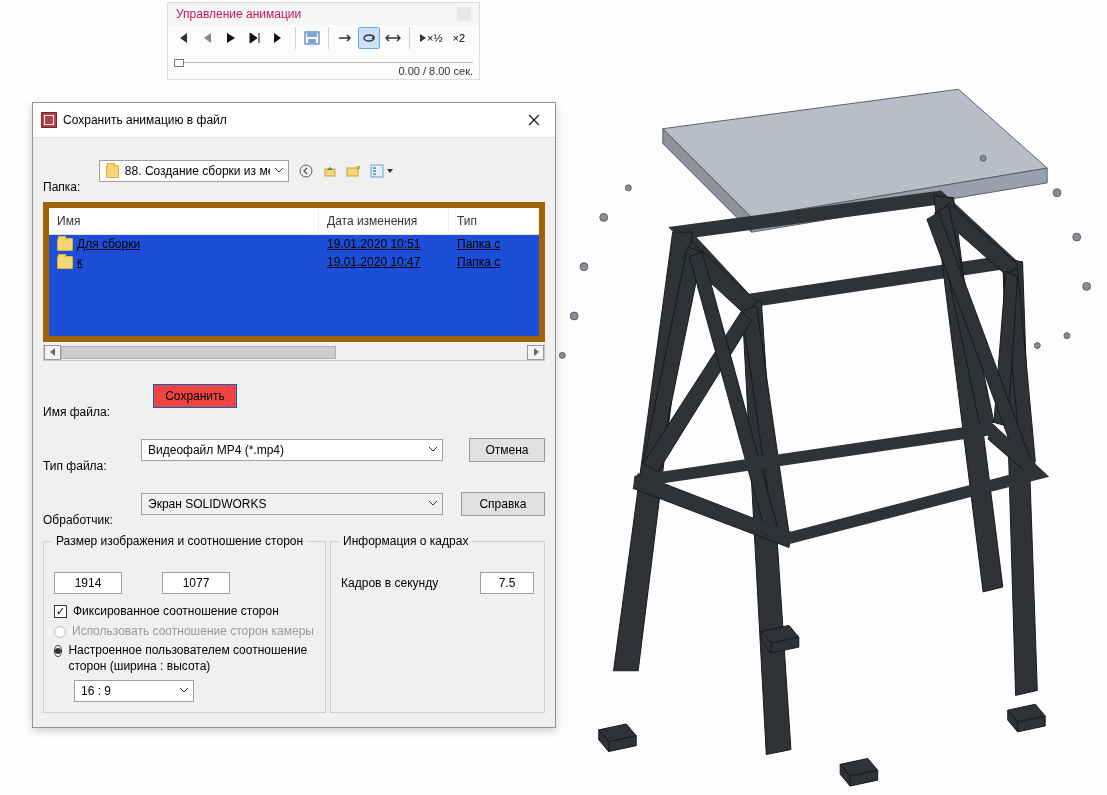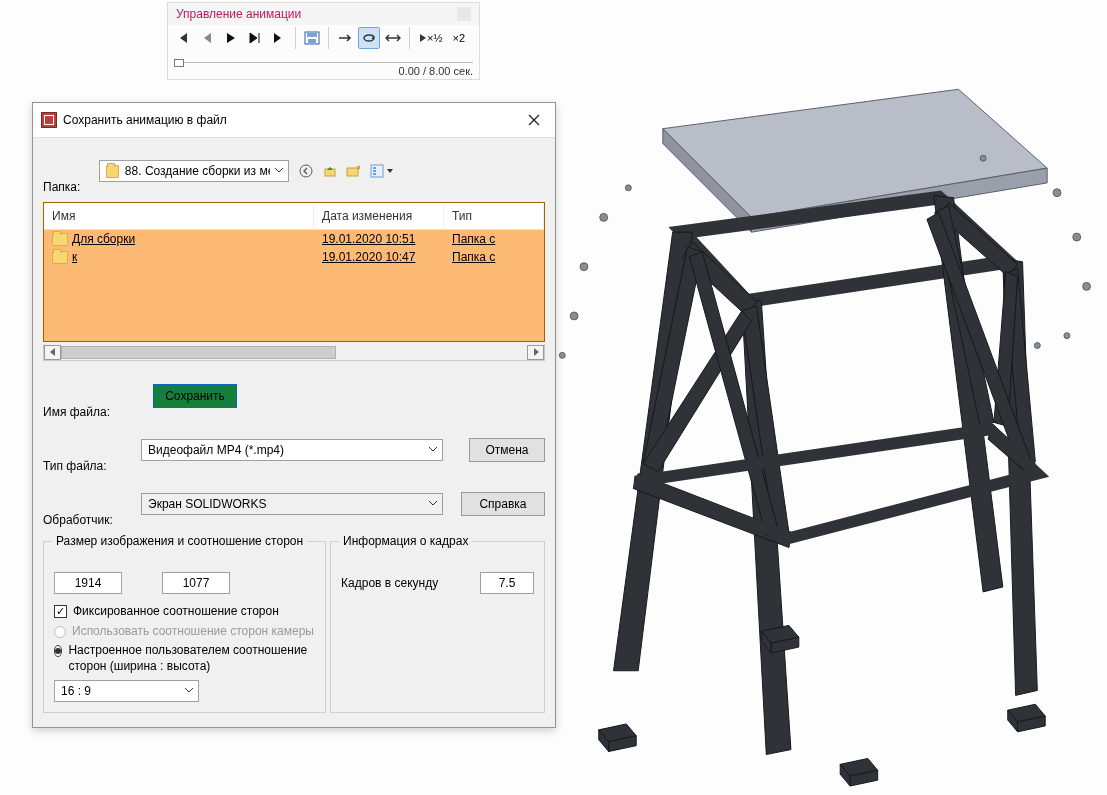--- a/index.html
+++ b/index.html
@@ -26,51 +26,51 @@
   .dlg-titlebar .title { flex: 1; }
   .dlg-close { width: 30px; height: 22px; display:flex; align-items:center; justify-content:center; cursor:pointer; }
   .dlg-body { padding: 10px 10px 14px; }
   .row { display: flex; align-items: center; gap: 6px; margin-bottom: 8px; }
   .label { width: 92px; text-align: left; margin-top: 32px; }
   .dropdown, .txt { background: #fff; border: 1px solid #a0a0a0; height: 22px; padding: 2px 18px 2px 6px; position: relative; display:flex; align-items:center;}
   .dropdown .chev, .chev-abs { position: absolute; right: 4px; top: 4px; width: 10px; height: 12px; display:flex; align-items:center; justify-content:center;}
   .folder-dd { width: 190px; }
   .navicons { display:flex; gap:2px; align-items:center;}
   .nav-ico { width:22px; height:22px; display:flex; align-items:center; justify-content:center; cursor:pointer; border:1px solid transparent;}
-  .filelist { background:#fdba74; border:1px solid #a16207; height:140px; margin-bottom:2px;}
+  .filelist { background:#1d4ed8; border:6px solid #a16207; height:140px; margin-bottom:2px;}
   .filelist-head { display:flex; border-bottom:1px solid #e4e4e4; background:#fff;}
   .filelist-head .col { padding:6px 8px; color:#333; font-weight:normal; border-right:1px solid #f0f0f0;}
   .filelist-head .col.name{width:270px;} .col.date{width:130px;} .col.type{flex:1;}
   .filelist-row { display:flex; align-items:center; padding:2px 8px;text-decoration:underline; }
   .filelist-row .col.name{width:270px; display:flex; align-items:center; gap:4px;} 
   .filelist-row .col.date{width:130px;} .filelist-row .col.type{flex:1;}
   .folder-ico { width:16px; height:13px; background:#f7d774; border:1px solid #d8b23a; border-radius:1px; position:relative;}
   .folder-ico:before{content:"";position:absolute;top:-3px;left:0;width:6px;height:3px;background:#f7d774;border:1px solid #d8b23a;border-bottom:none;border-radius:1px 1px 0 0;}
   .scroll-h{ height:17px; background:#f0f0f0; border:1px solid #c8c8c8; border-top:none; display:flex; align-items:center; margin-bottom:12px;}
   .scroll-h .btn{width:17px;height:15px;display:flex;align-items:center;justify-content:center;background:#f4f4f4;}
   .scroll-h .thumb{flex:0 0 55%;height:13px;background:#cdcdcd;border:1px solid #b0b0b0;margin-left:0;}
   .scroll-h .track{flex:1;}
   .file-dd{flex:1;}
   .side-buttons { width:84px; display:flex; flex-direction:column; gap:8px; margin-left:12px;}
   .btn { height:24px; border:1px solid #999; background:#e1e1e1; display:flex; align-items:center; justify-content:center; cursor:pointer;}
-  .btn.default{ border:1px solid #0a64c8; background:#15803d;text-align:center;}
+  .btn.default{ border:1px solid #0a64c8; background:#ef4444;text-align:center;}
   .form3 { margin-top:2px;}
   .groups { display:flex; gap:4px; margin-top:14px;}
   .group { flex:1; border:1px solid #cfcfcf; padding:12px 10px 10px; position:relative;}
   .group .legend { position:absolute; top:-8px; left:8px; background:#f0f0f0; padding:0 4px;}
   .inline-inputs { display:flex; gap:40px; margin:18px 0 10px;}
   .numin { width:68px; height:22px; border:1px solid #a0a0a0; background:#fff; text-align:center; padding-top:3px;}
   .opt { display:flex; align-items:flex-start; gap:6px; margin:4px 0; line-height:1.3;}
   .opt.disabled{color:#9a9a9a;}
   .cb{width:13px;height:13px;border:1px solid #333;background:#fff;display:inline-flex;align-items:center;justify-content:center;margin-top:1px;}
   .cb.checked:after{content:"✓";font-size:11px;line-height:1;}
   .rb{width:12px;height:12px;border:1px solid #333;border-radius:50%;background:#fff;display:inline-flex;align-items:center;justify-content:center;margin-top:2px;}
   .rb.checked:after{content:"";width:6px;height:6px;border-radius:50%;background:#333;}
   .rb.disabled{border-color:#bbb;}
-  .aspect-dd{width:145px; margin-top:6px; }
+  .aspect-dd{width:120px; margin-top:6px; margin-left:20px;}
   .fps-row{display:flex;justify-content:space-between;align-items:center;margin-top:18px;}
   .fps-in{width:54px;height:22px;border:1px solid #a0a0a0;background:#fff;text-align:center;padding-top:3px;}
 
   
   .viewport { position:absolute; left:540px; top:40px; right:6px; bottom:6px; }
   .viewport svg { width:100%; height:100%; }
 
   svg { display:block; }
   .chev-svg{width:8px;height:8px;}
 </style>

